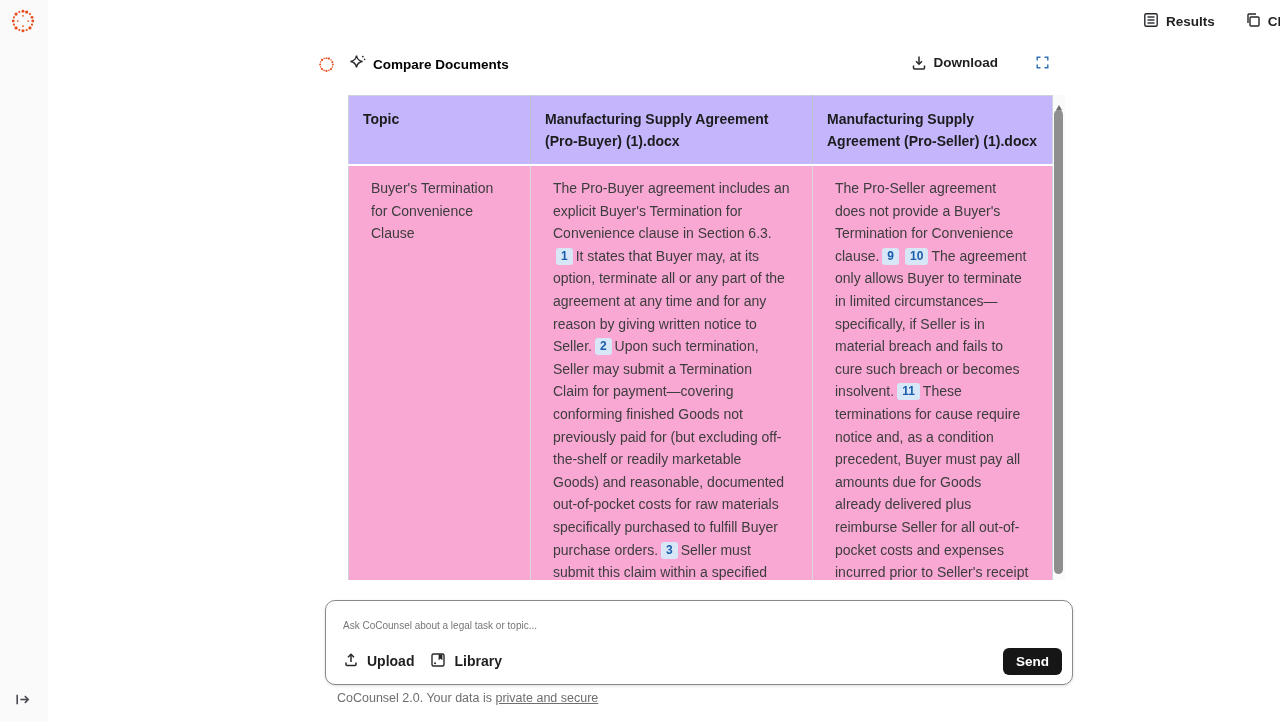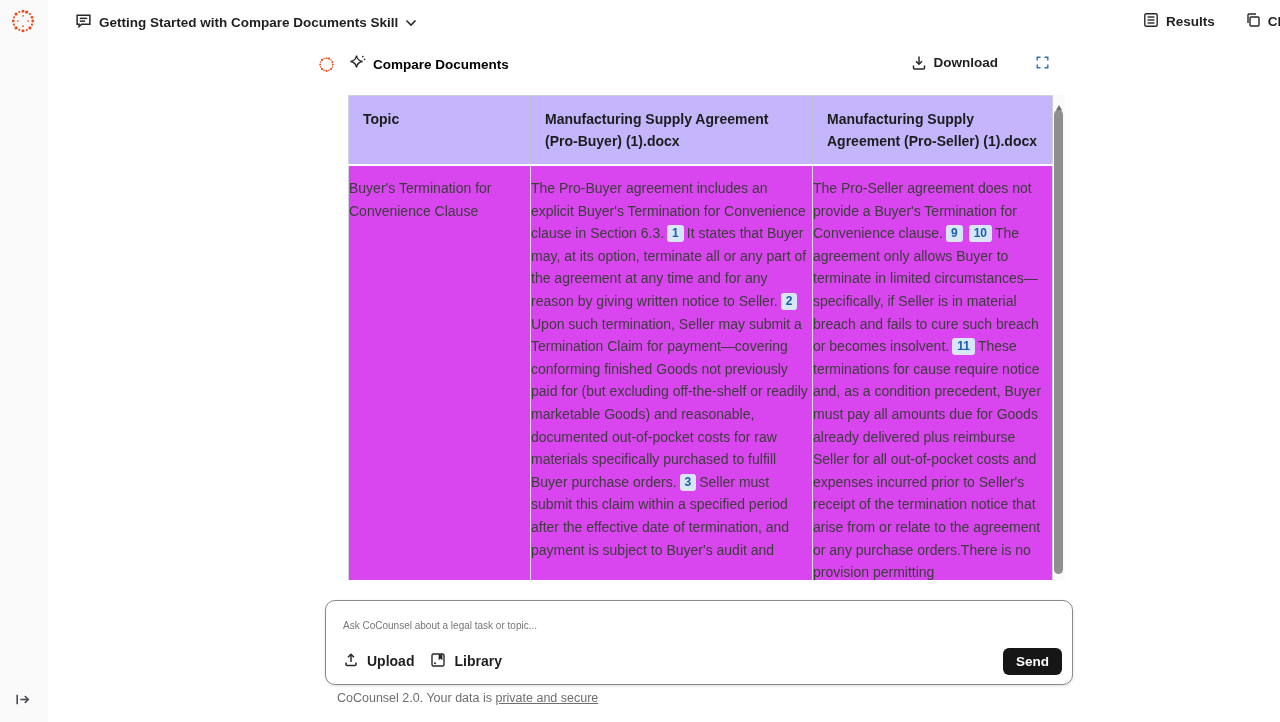--- a/index.html
+++ b/index.html
@@ -29,23 +29,23 @@
   .table-clip { position:absolute; left:348px; top:95px; width:717px; height:485px; overflow:hidden; }
   .ctable { width:704px; border-collapse:collapse; table-layout:fixed; border:1px solid #ccd3da; }
   .ctable col.c-topic { width:182px; } .ctable col.c-buyer { width:282px; } .ctable col.c-seller { width:240px; }
   .ctable th {
     background:#c4b5fd; text-align:left; vertical-align:top;
     font-size:14px; font-weight:700; color:#1c1c1c; line-height:22px;
     padding:12px 14px; border-right:1px solid #b9c3cf; border-bottom:2px solid #fff;
   }
   .ctable th:last-child { border-right:none; }
   .ctable td {
-    background:#d946ef; vertical-align:top;
+    background:#f9a8d4; vertical-align:top;
     font-size:14px; font-weight:400; color:#3d3d3d; line-height:22.6px;
-    padding:11px 0; border-right:1px solid #d9d9d9;
+    padding:11px 22px; border-right:1px solid #d9d9d9;
   }
   .ctable td:last-child { border-right:none; }
   .cite {
     display:inline-block; background:#d7e7f8; color:#1a5dab;
     font-size:12px; font-weight:700; line-height:17px; padding:0 5px;
     border-radius:3px; margin:0 3px; vertical-align:1px; cursor:pointer;
   }
   
   .vscroll { position:absolute; right:0; top:0; width:12px; height:485px; background:#fafafa; }
   .vscroll .up { position:absolute; top:3px; left:2px; width:8px; height:8px; cursor:pointer; }
@@ -106,35 +106,20 @@
       <span class="icon">
         <svg width="17" height="17" viewBox="0 0 16 16" fill="none" stroke="#4a4a52" stroke-width="1.5">
           <path d="M3 3.5 V12.5"></path>
             <path d="M6 8 H13"></path>
             <path d="M10.2 4.8 L13.4 8 L10.2 11.2"></path>
         </svg>
       </span>
     </button>
   </div>
 
-  <button class="conv-menu">
-    <span class="icon">
-      <svg width="17" height="17" viewBox="0 0 16 16" fill="none" stroke="#26282b" stroke-width="1.4">
-        <path d="M2 3 H14 V11.5 H6.2 L3.8 13.7 V11.5 H2 Z"></path>
-        <path d="M4.5 6 H11.5"></path>
-          <path d="M4.5 8.6 H9.5"></path>
-      </svg>
-    </span>
-    <span class="conv-title">Getting Started with Compare Documents Skill</span>
-    <span class="icon">
-      <svg width="12" height="8" viewBox="0 0 12 8" fill="none" stroke="#26282b" stroke-width="1.6">
-        <path d="M1.5 1.5 L6 6 L10.5 1.5"></path>
-      </svg>
-    </span>
-  </button>
 
   <div class="topbar-right">
     <button class="tb-btn">
       <span class="icon">
         <svg width="16" height="16" viewBox="0 0 16 16" fill="none" stroke="#26282b" stroke-width="1.4">
           <rect x="1.8" y="1.8" width="12.4" height="12.4" rx="1.5"></rect>
           <path d="M4.5 5 H11.5"></path>
             <path d="M4.5 8 H11.5"></path>
             <path d="M4.5 11 H11.5"></path>
         </svg>

